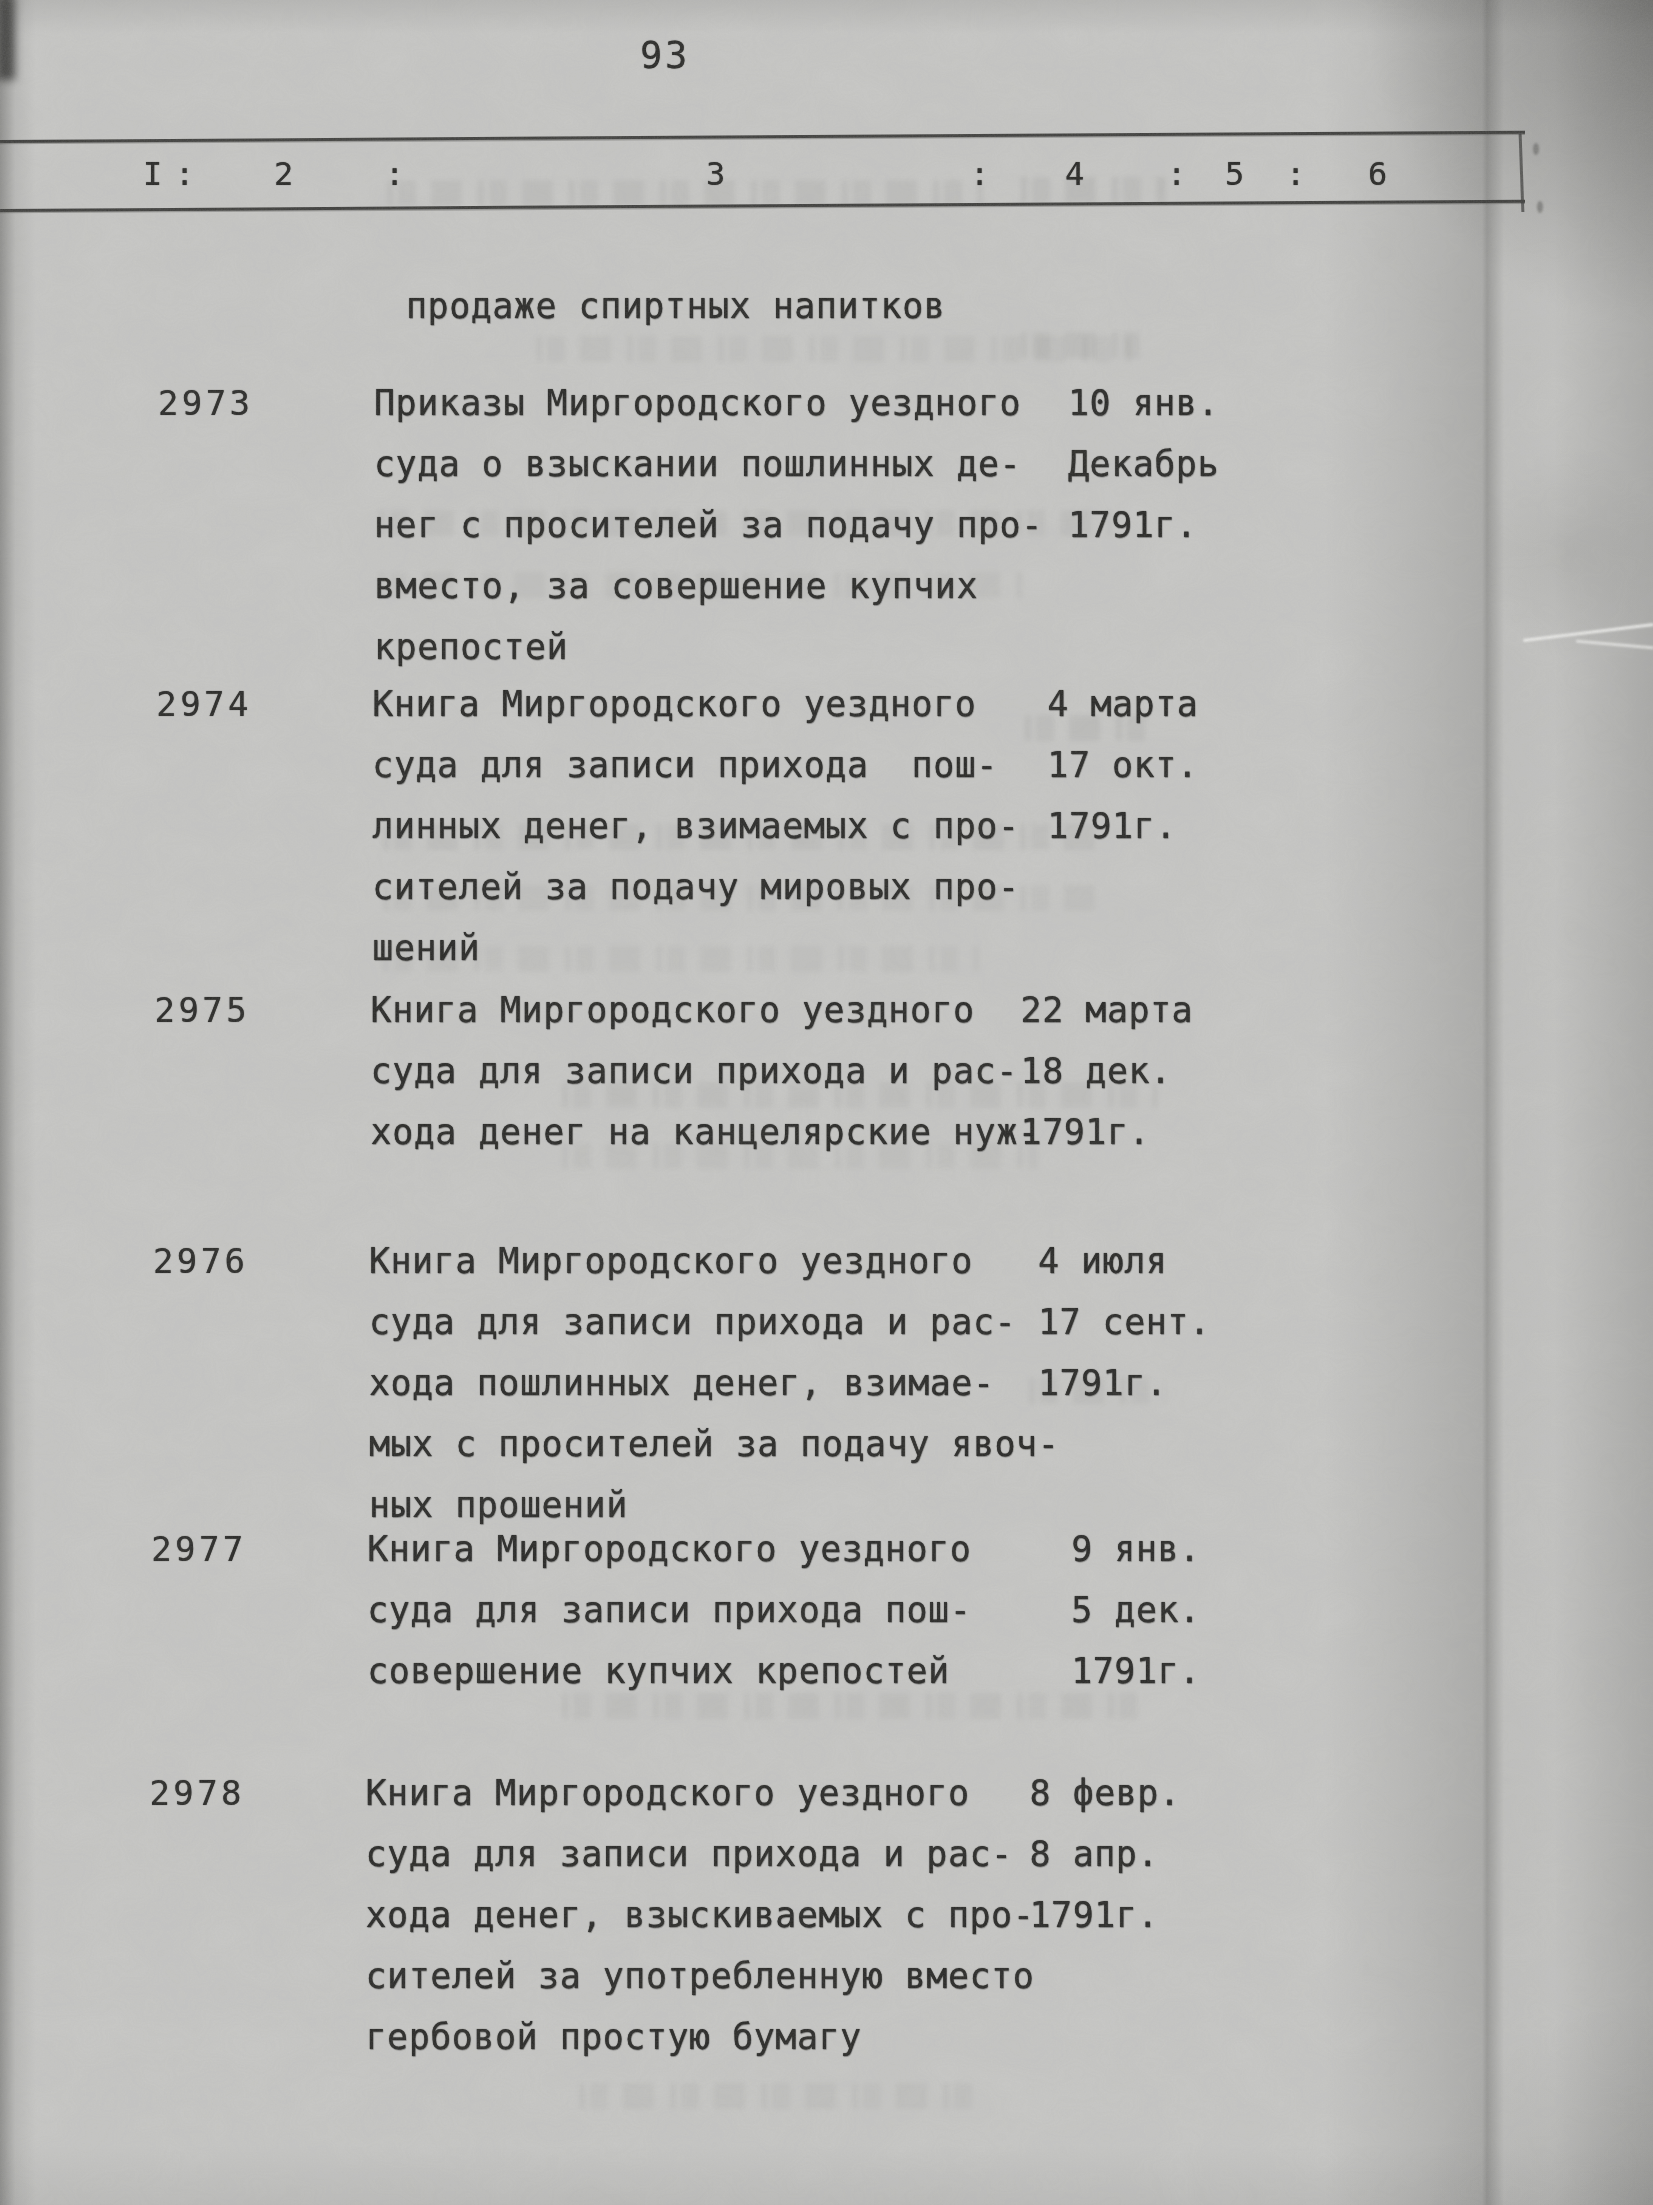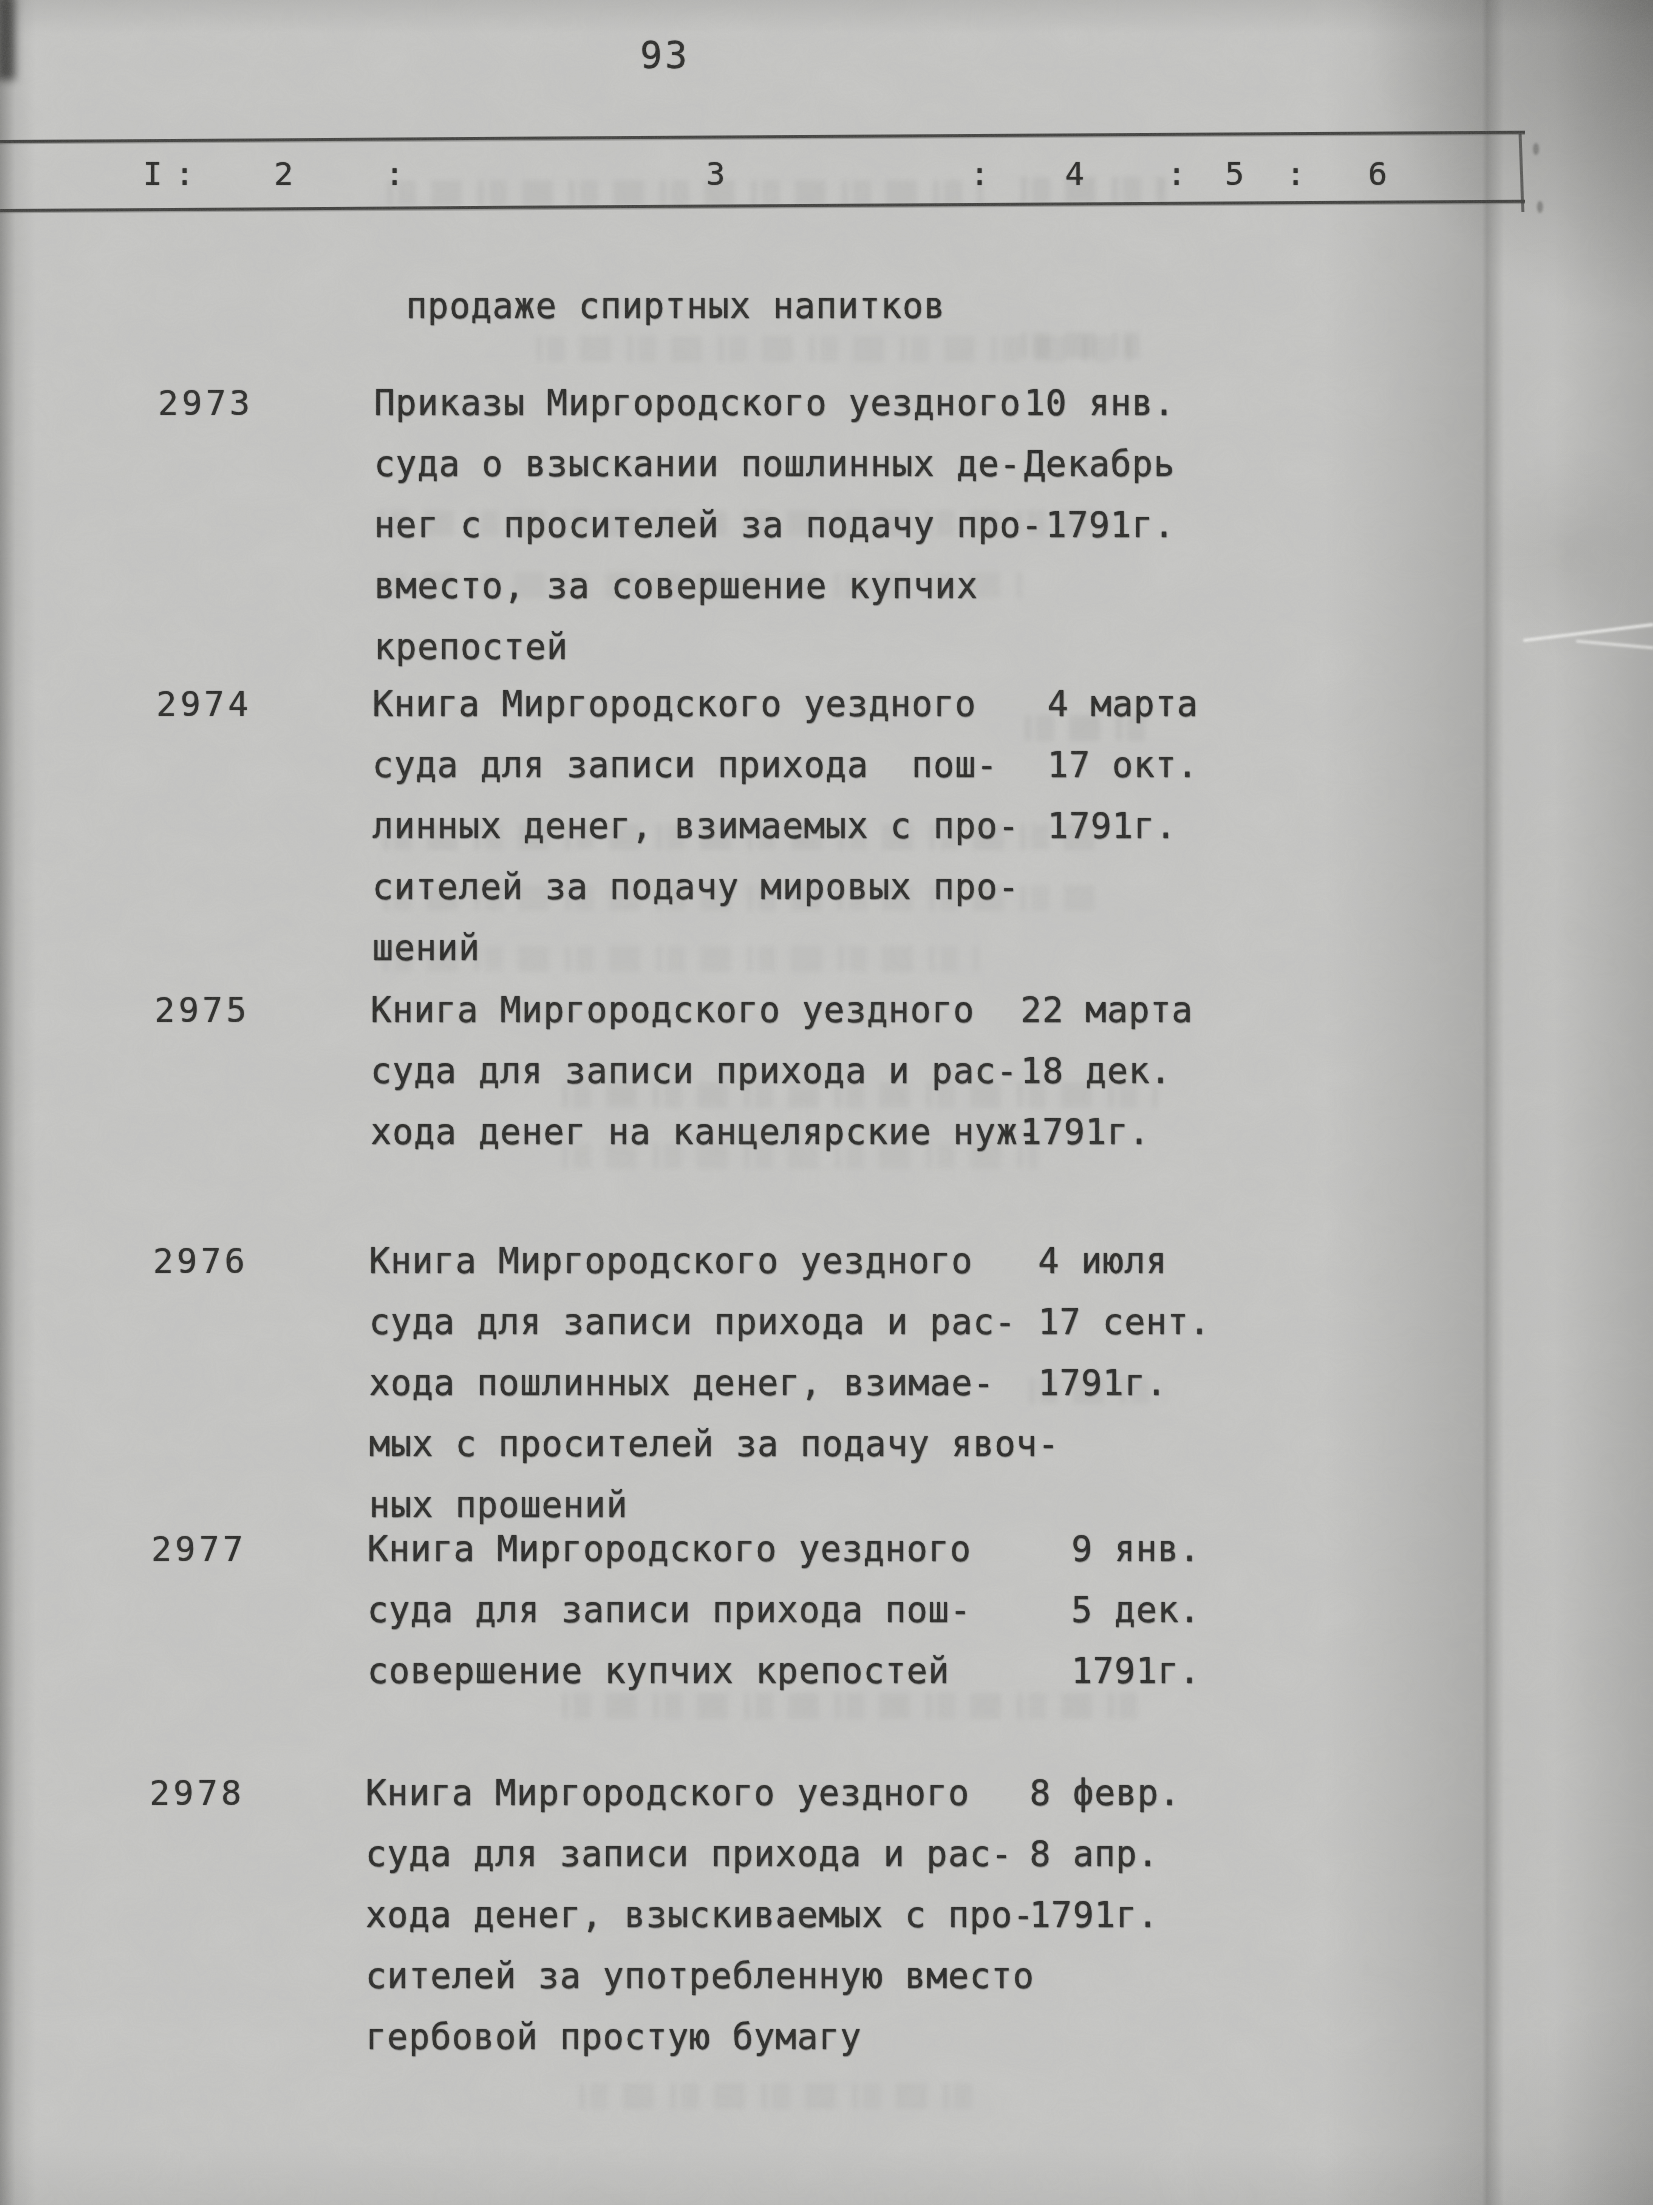--- a/index.html
+++ b/index.html
@@ -187,21 +187,21 @@
 
     <div class="entry" style="top:373px;">
       <div class="entry-num">2973</div>
       <div class="entry-desc">
         <div class="tline">Приказы Миргородского уездного</div>
         <div class="tline">суда о взыскании пошлинных де-</div>
         <div class="tline">нег с просителей за подачу про-</div>
         <div class="tline">вместо, за совершение купчих</div>
         <div class="tline">крепостей</div>
       </div>
-      <div class="entry-dates" style="left:1024px;text-align:right;">
+      <div class="entry-dates" style="left:1068px;">
         <div class="tline">10 янв.</div>
         <div class="tline">Декабрь</div>
         <div class="tline">1791г.</div>
       </div>
     </div>
 
     <div class="entry" style="top:674px; left:-1.7px;">
       <div class="entry-num">2974</div>
       <div class="entry-desc">
         <div class="tline">Книга Миргородского уездного</div>

